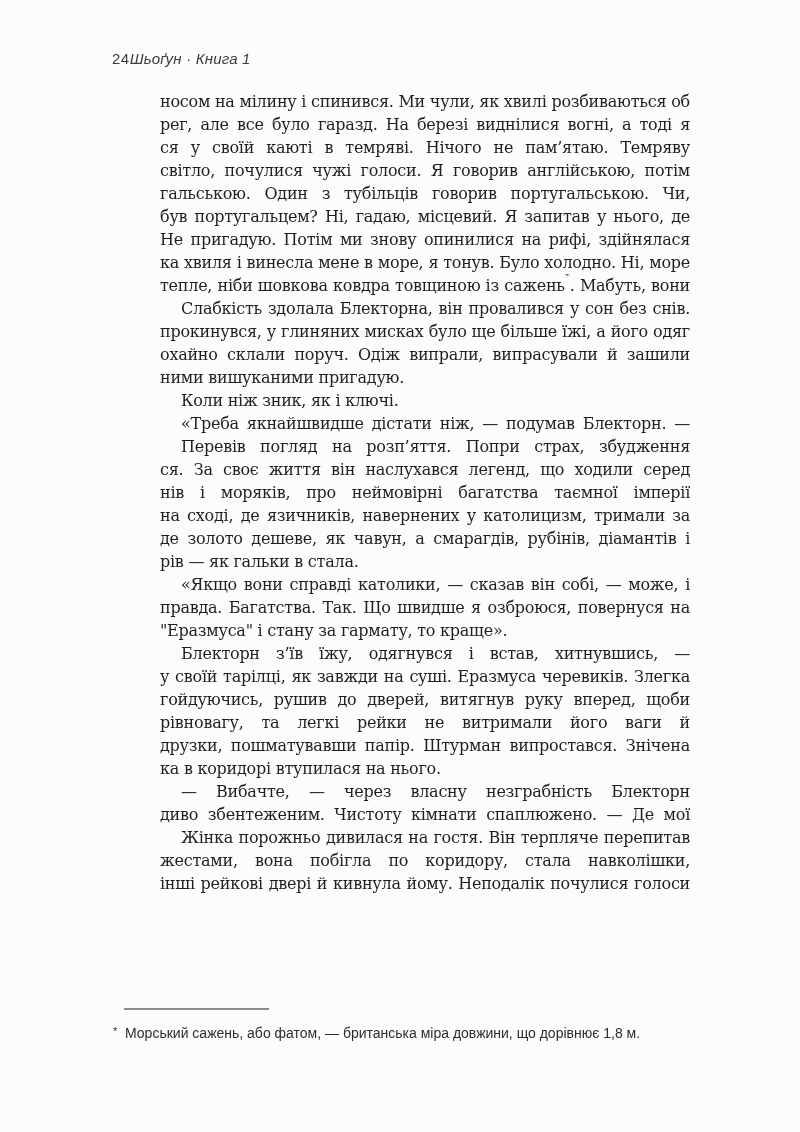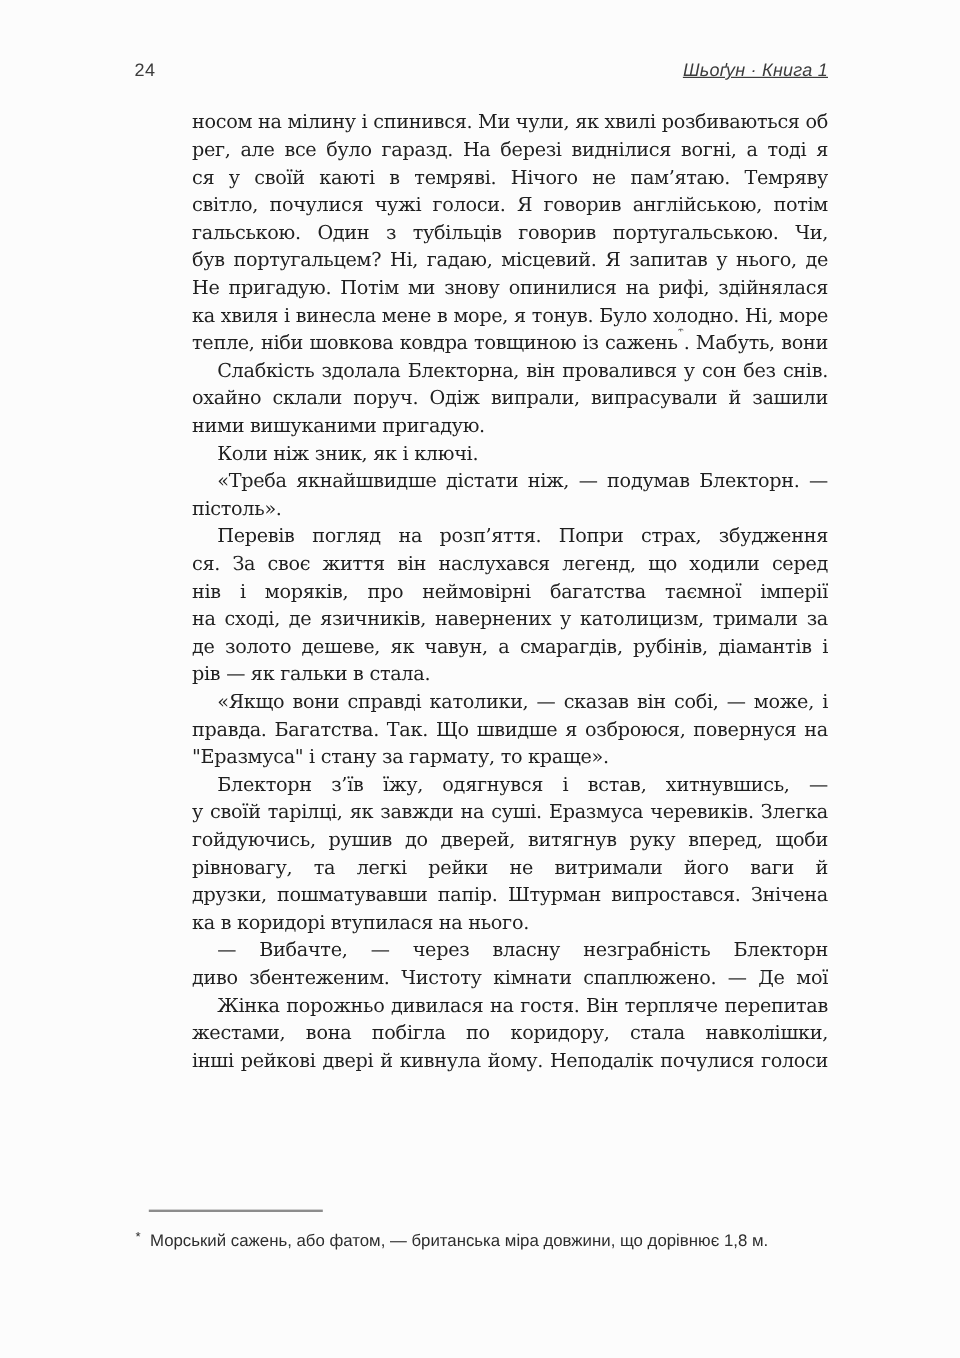--- a/index.html
+++ b/index.html
@@ -13,26 +13,26 @@
   .page{
     position:relative;
     width:800px;height:1132px;
     background:var(--page-bg);
     overflow:hidden;
     font-family:"DejaVu Serif", serif;
   }
   
   .runhead{
     position:absolute;left:112px;top:50px;width:578px;
-    display:flex;justify-content:space-between;align-items:baseline;
+    display:flex;justify-content:flex-start;align-items:baseline;
     font-family:"Liberation Sans", sans-serif;
     font-size:15px;line-height:17px;color:var(--header-text);
   }
   .runhead .pagenum{letter-spacing:.5px;}
-  .runhead .title{font-style:italic;letter-spacing:.2px;text-decoration:underline;}
+  .runhead .title{font-style:italic;letter-spacing:.2px;}
   
   .bodytext{
     position:absolute;left:112px;top:90px;width:578px;
     font-size:16px;line-height:23px;color:var(--text);
     letter-spacing:-0.25px;
   }
   .line{
     height:23px;overflow:hidden;
     text-align:justify;
     text-align-last:justify;
@@ -82,29 +82,29 @@
         <div class="line">ся у своїй каюті в темряві. Нічого не пам’ятаю. Темряву прорізало</div>
         <div class="line">світло, почулися чужі голоси. Я говорив англійською, потім порту-</div>
         <div class="line">гальською. Один з тубільців говорив португальською. Чи, може, він</div>
         <div class="line">був португальцем? Ні, гадаю, місцевий. Я запитав у нього, де ми є.</div>
         <div class="line">Не пригадую. Потім ми знову опинилися на рифі, здійнялася вели-</div>
         <div class="line">ка хвиля і винесла мене в море, я тонув. Було холодно. Ні, море було</div>
         <div class="line">тепле, ніби шовкова ковдра товщиною із сажень<sup class="fnref">*</sup>. Мабуть, вони ви-</div>
       </div>
       <div class="para">
         <div class="line indent">Слабкість здолала Блекторна, він провалився у сон без снів. Коли</div>
+        <div class="line">прокинувся, у глиняних мисках було ще більше їжі, а його одяг</div>
         <div class="line">охайно склали поруч. Одіж випрали, випрасували й зашили крихіт-</div>
         <div class="line last">ними вишуканими пригадую.</div>
       </div>
       <div class="para">
         <div class="line last indent">Коли ніж зник, як і ключі.</div>
       </div>
       <div class="para">
         <div class="line indent">«Треба якнайшвидше дістати ніж, — подумав Блекторн. — Або</div>
-        <div class="line last">пістоль».</div>
       </div>
       <div class="para">
         <div class="line indent">Перевів погляд на розп’яття. Попри страх, збудження посилило-</div>
         <div class="line">ся. За своє життя він наслухався легенд, що ходили серед штурма-</div>
         <div class="line">нів і моряків, про неймовірні багатства таємної імперії Португалії</div>
         <div class="line">на сході, де язичників, навернених у католицизм, тримали за рабів,</div>
         <div class="line">де золото дешеве, як чавун, а смарагдів, рубінів, діамантів і сапфі-</div>
         <div class="line last">рів — як гальки в стала.</div>
       </div>
       <div class="para">

